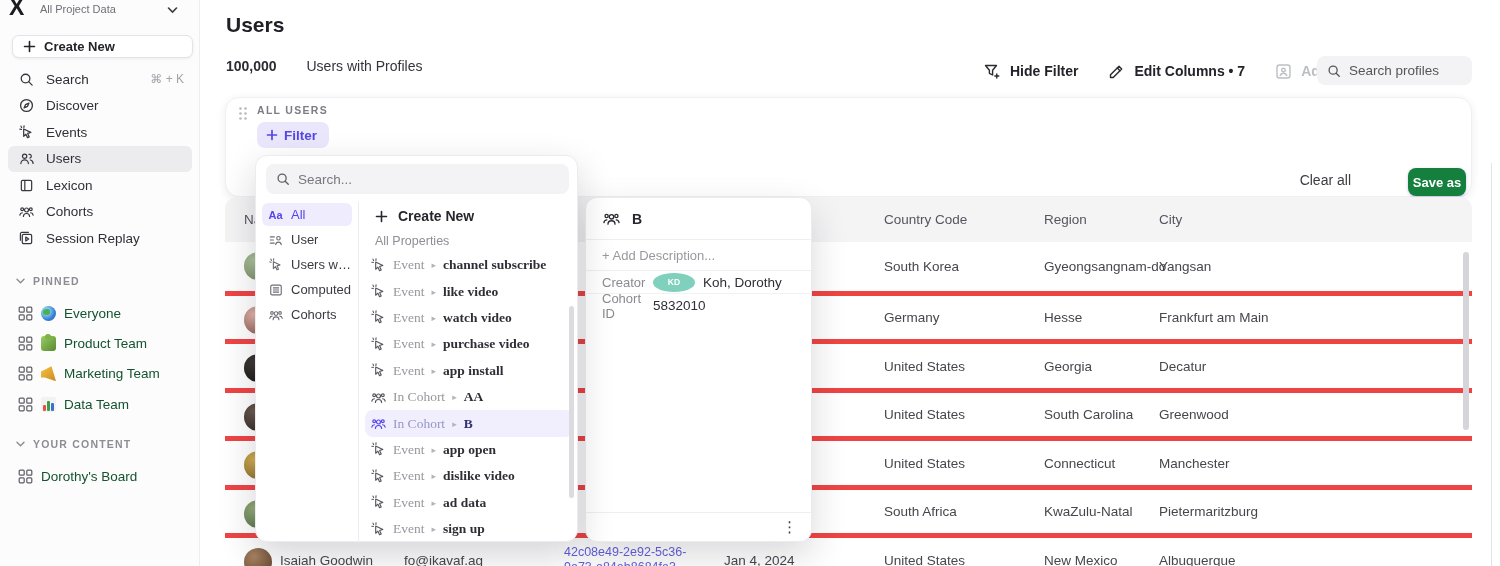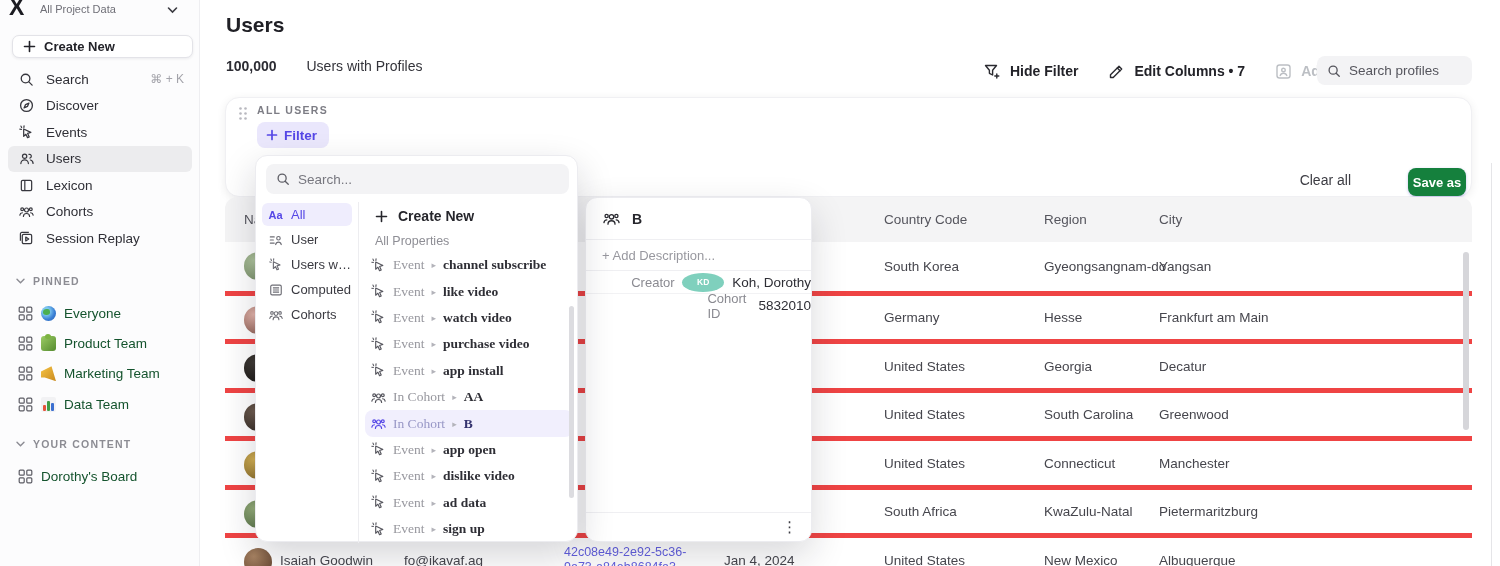--- a/index.html
+++ b/index.html
@@ -113,21 +113,21 @@
   .dd-item.selected .dd-nm { color:#35336f; }
   .dd-scroll { position:absolute; right:3px; top:150px; width:5px; height:192px; border-radius:3px; background:#dcdce0; cursor:grab; }
 
   
   .popup { position:absolute; left:585px; top:197px; width:227px; height:345px; background:#fff; border:1px solid #ececf0;
     border-radius:12px; box-shadow:0 14px 36px rgba(22,22,38,.16); z-index:15; }
   .pp-title { display:flex; align-items:center; gap:12px; height:42px; padding-left:17px; border-bottom:1px solid #efeff2;
     font-size:14px; font-weight:700; color:#26262c; }
   .pp-title .ic { width:17px; height:17px; color:#2b2b31; }
   .pp-desc { height:31px; display:flex; align-items:center; padding-left:16px; font-size:13px; color:#98989f; border-bottom:1px solid #efeff2; cursor:pointer; }
-  .pp-row { height:23px; display:flex; align-items:center; padding-left:16px; font-size:13px;justify-content:flex-end; }
+  .pp-row { height:23px; display:flex; align-items:center; padding-left:16px; font-size:13px; }
   .pp-row .pp-lbl { width:51px; color:#8a8a91; }
   .pp-row.creator { border-bottom:1px solid #f2f2f4; }
   .pp-avatar { width:42px; height:19px; border-radius:50%; background:#7fd0bd; color:#fff; font-size:8.5px; font-weight:700;
     display:flex; align-items:center; justify-content:center; margin-right:8px; }
   .pp-val { color:#2e2e35; font-size:13.5px; }
   .pp-footer { position:absolute; left:0; bottom:0; width:100%; height:29px; border-top:1px solid #efeff2; }
   .pp-more { position:absolute; right:14px; top:5px; font-size:15px; color:#3c3c43; cursor:pointer; letter-spacing:0; }
   svg { display:block; }
 </style>
 </head>

